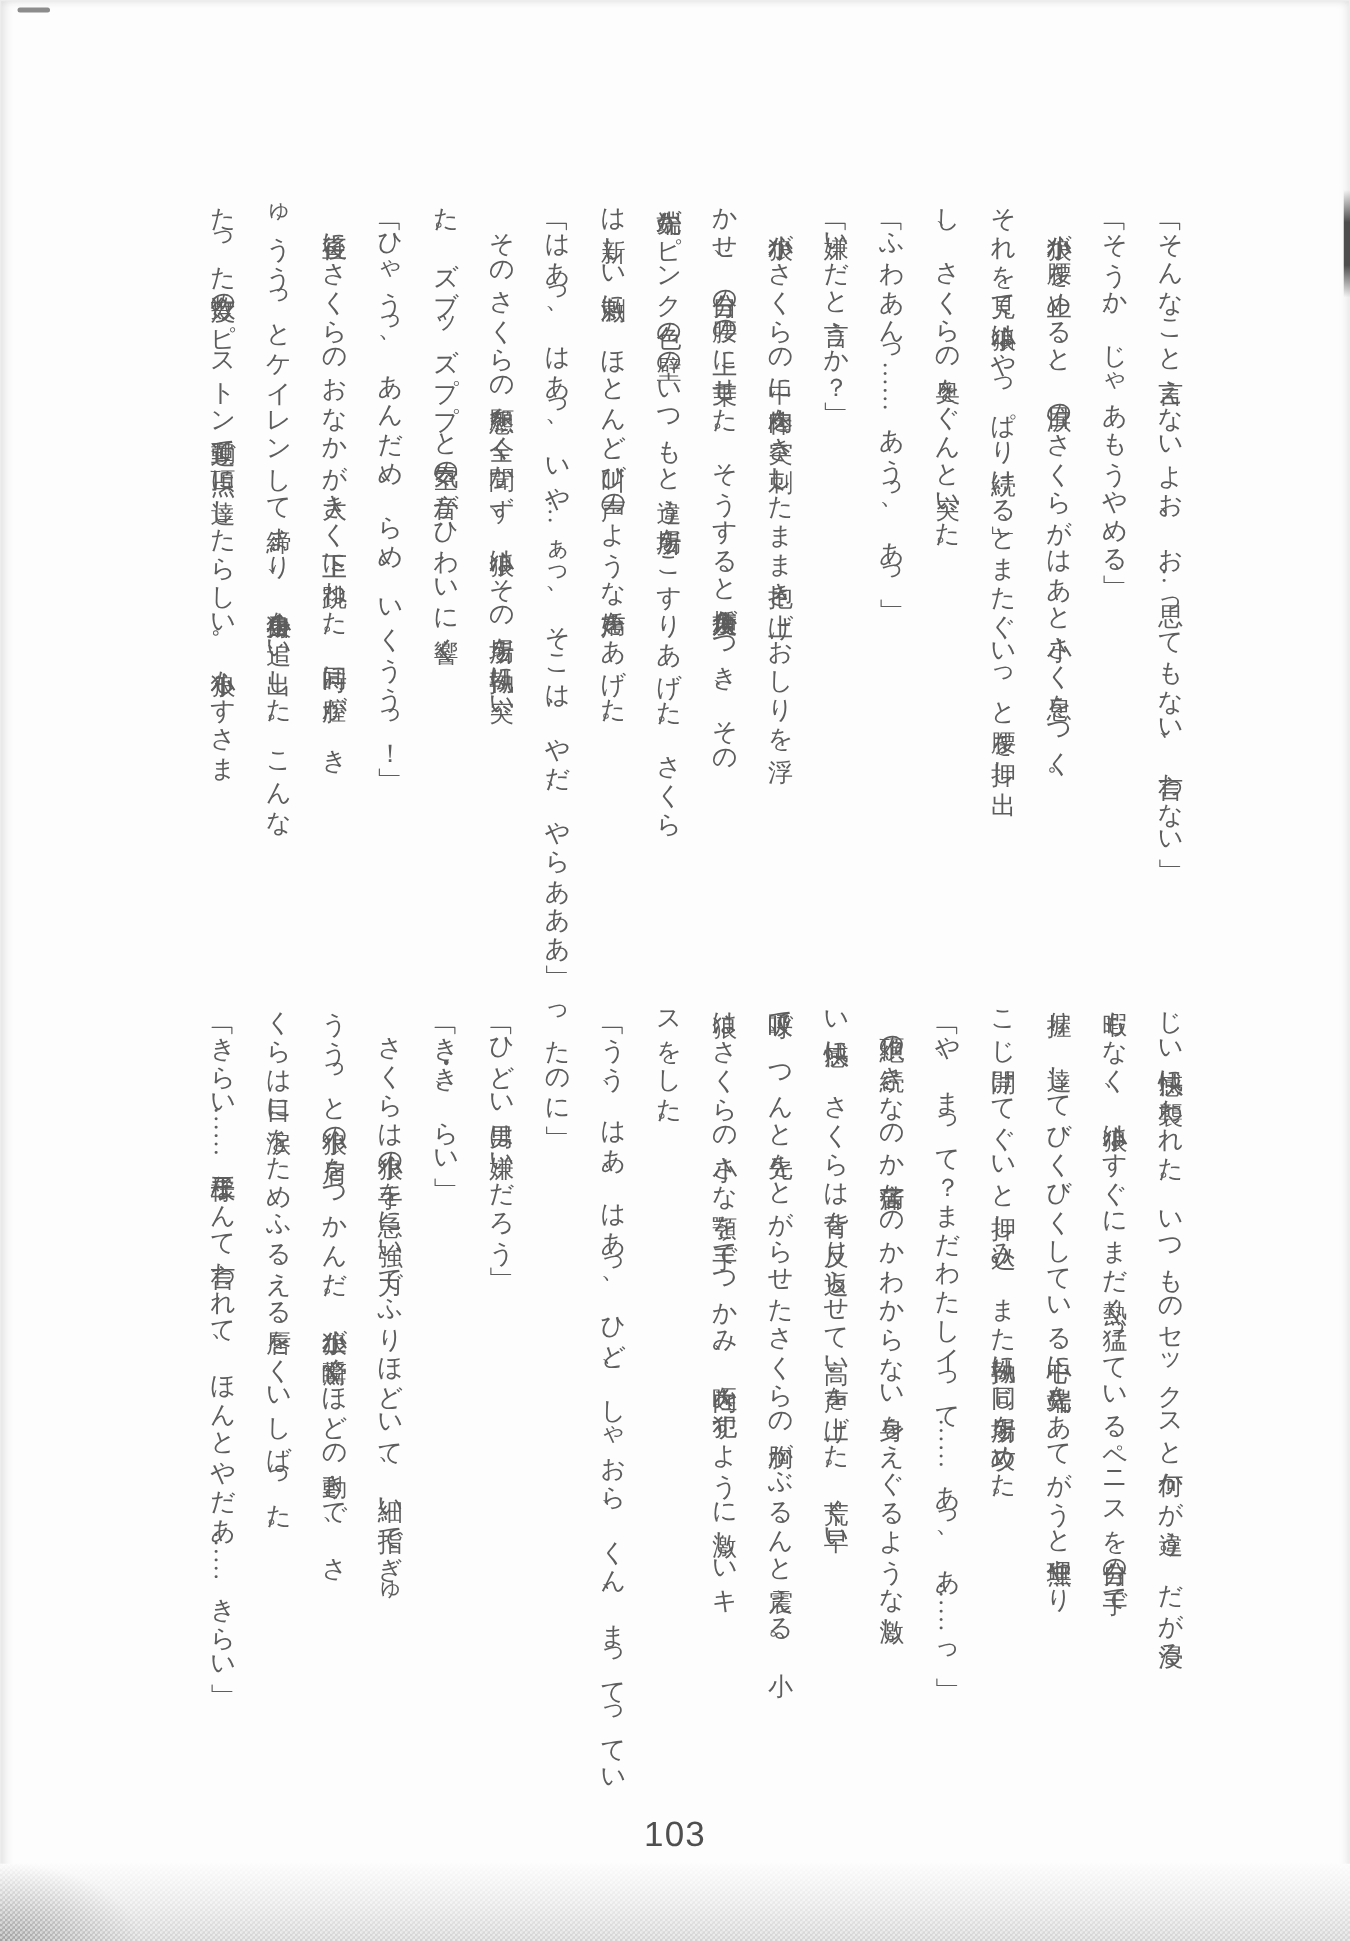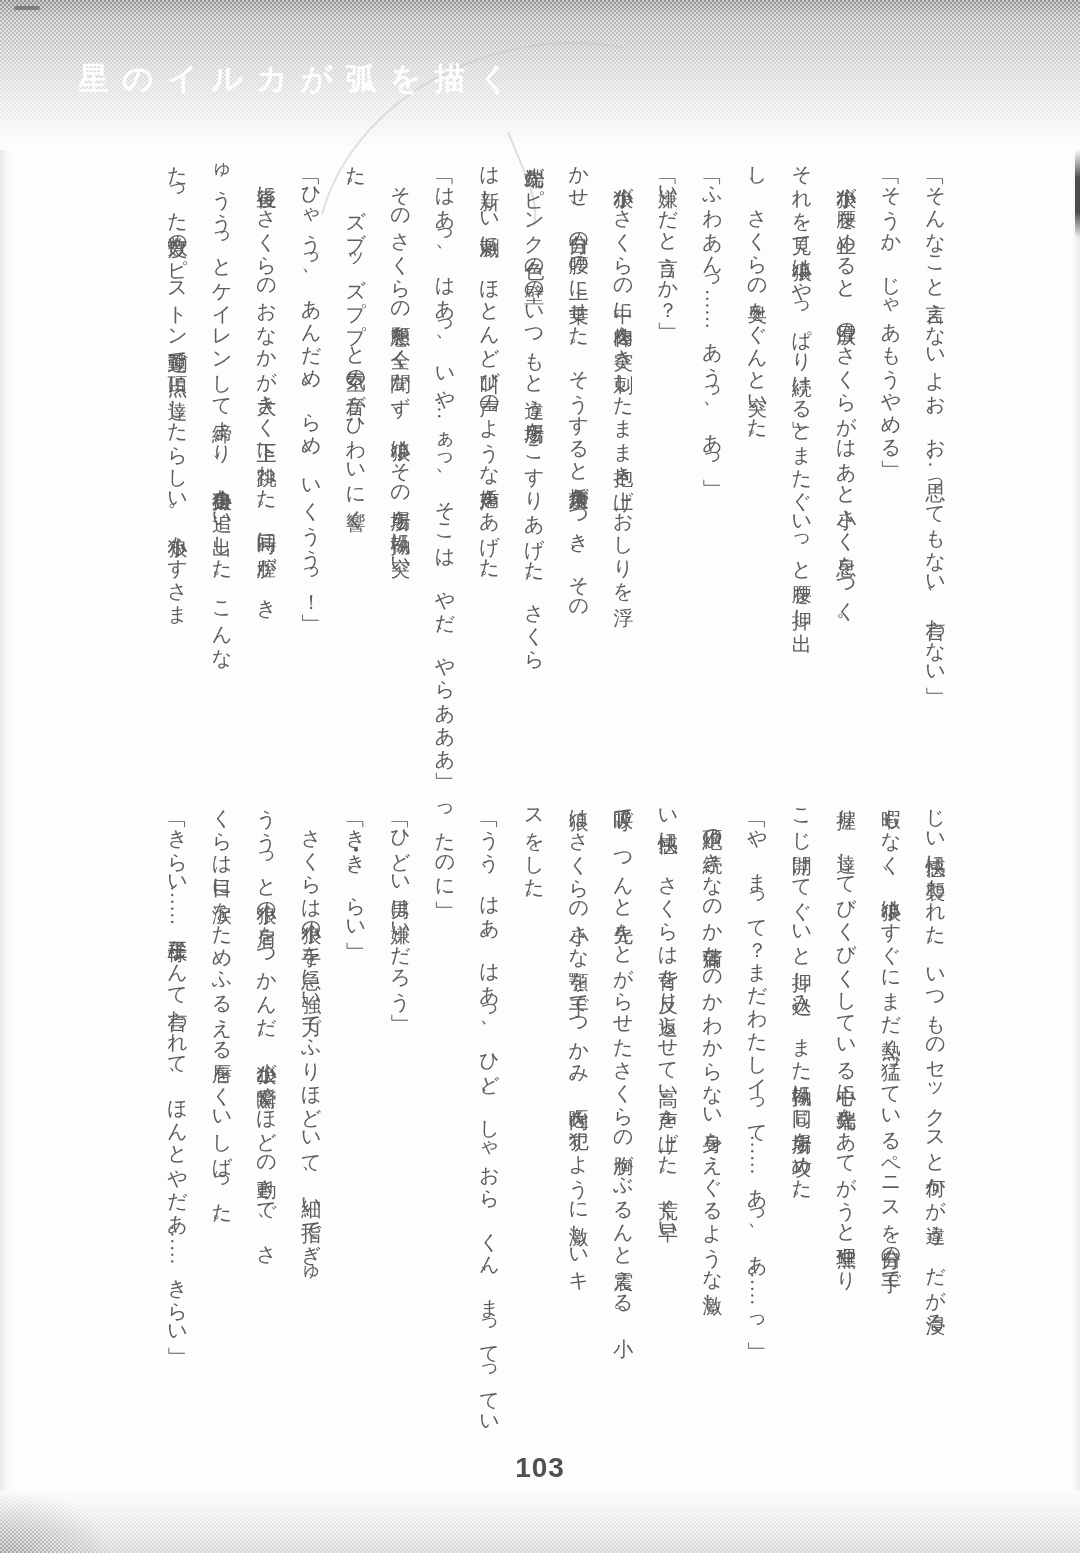--- a/index.html
+++ b/index.html
@@ -33,46 +33,38 @@
     font-size:20px;letter-spacing:.3px;line-height:44.6px;
     color:#5d5d5d;white-space:nowrap;
   }
   .tblock-top{top:152px;}
   .tblock-bottom{top:795px;}
   .col{height:100%;}
   
   .page-number{
     position:absolute;top:1452px;left:0;width:100%;text-align:center;
     font-family:"Liberation Sans","DejaVu Sans",sans-serif;
-    font-size:28px;color:#4f4f4f;letter-spacing:1px;font-weight:bold;
+    font-size:28px;color:#4f4f4f;letter-spacing:1px;
   }
   .halftone-bottom{
     position:absolute;bottom:0;left:0;width:100%;height:62px;
     background:
       radial-gradient(160px 90px at 0% 100%,rgba(110,110,110,.50),transparent 70%),
       linear-gradient(0deg,#d3d3d3 0%,#e9e9e9 50%,#fbfbfb 100%);
   }
   
   .artifact-dash{position:absolute;top:6px;left:14px;width:26px;height:4px;background:#6f6f6f;border-radius:2px;opacity:.8;}
   .artifact-smudge{position:absolute;top:152px;right:0;width:5px;height:86px;
     background:linear-gradient(180deg,transparent,#4d4d4d 30%,#4d4d4d 70%,transparent);}
 </style>
 </head>
 <body>
 
 <div class="page">
 
-  <div class="halftone-top">
-    <div class="checker"></div>
-    <svg class="sketch" width="340" height="215" viewBox="0 0 340 215">
-      <path d="M22,200 C58,75 205,10 322,34" fill="none" stroke="#c9c9c9" stroke-width="2"></path>
-      <path d="M208,118 C224,158 240,186 234,212" fill="none" stroke="#c6c6c6" stroke-width="2"></path>
-    </svg>
-    <div class="header-title">星のイルカが弧を描く</div>
-  </div>
 
   <div class="tblock tblock-top">
     <div class="col">　「そんなこと言えないよお、お…思ってもない、言わない」</div>
     <div class="col">　「そうか、じゃあもうやめる」</div>
     <div class="col">　小狼が腰を止めると、涙目のさくらがはあと小さく息をつく。</div>
     <div class="col">それを見て小狼は「やっぱり続ける」とまたぐいっと腰を押し出</div>
     <div class="col">し、さくらの奥をぐんと突いた。</div>
     <div class="col">　「ふわあんっ……あうっ、あっ」</div>
     <div class="col">　「嫌いだと言うか？」</div>
     <div class="col">　小狼がさくらの中に肉棒を突き刺したまま抱き上げおしりを浮</div>

